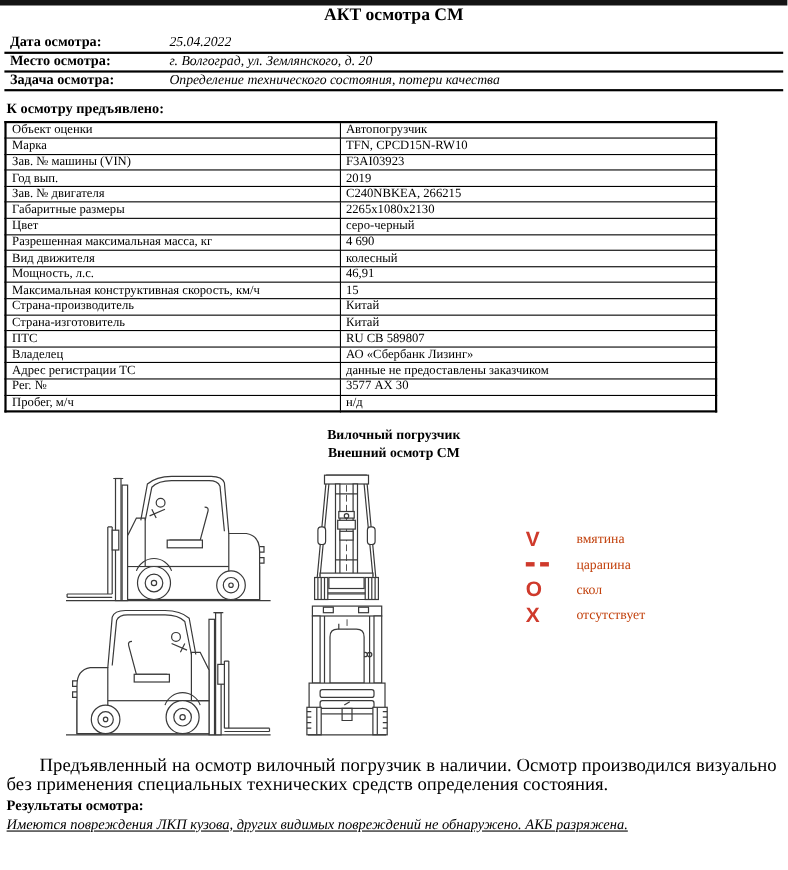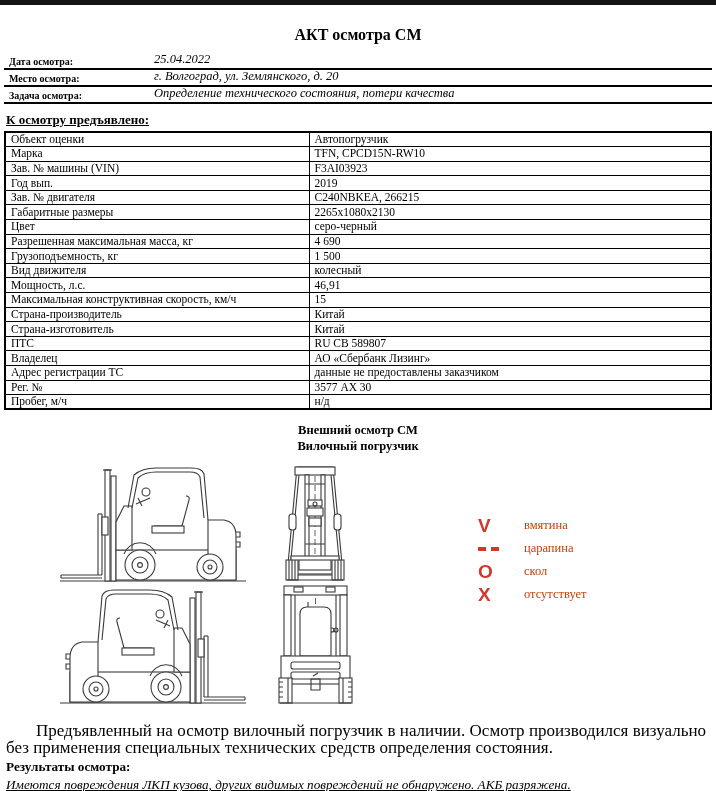--- a/index.html
+++ b/index.html
@@ -3,30 +3,30 @@
 <meta charset="utf-8">
 <style>
   :root { --legend-red: #cf3a2c; --ink: #000; --line: #3a3a3a; }
   * { box-sizing: border-box; }
   html,body { margin:0; padding:0; }
   body {
     width:716px; height:791px; background:#fff; color:var(--ink);
     font-family:"Liberation Serif", serif; position:relative; overflow:hidden;
   }
   .top-bar { position:absolute; top:0; left:0; width:716px; height:5px; background:#141414; }
-  .doc-title { text-align:center; font-weight:bold; font-size:16px; margin:26px 0 9px 0; }
+  .doc-title { text-align:center; font-weight:bold; font-size:16px; margin:5px 0 9px 0; }
 
   .hdr-rows { margin:0 4px; }
   .hdr-row { display:flex; align-items:flex-end; border-bottom:2px solid #000; height:17px; padding-bottom:1px; }
-  .hdr-label { width:150px; font-weight:bold; font-size:10px; padding-left:5px; }
+  .hdr-label { width:150px; font-weight:bold; font-size:13px; padding-left:5px; }
   .hdr-value { font-style:italic; font-size:12.5px; }
 
-  .section-heading { font-weight:bold; font-size:13px; margin:8px 0 3px 6px;text-decoration:underline; }
-
-  table.spec { border-collapse:collapse; width:708px; margin:0 4px; font-size:11.5px; border:2px solid #000; table-layout:fixed; }
+  .section-heading { font-weight:bold; font-size:13px; margin:8px 0 3px 6px; }
+
+  table.spec { border-collapse:collapse; width:648px; margin:0 4px; font-size:11.5px; border:2px solid #000; table-layout:fixed; }
   table.spec td { border:1px solid #000; padding:0 5px; height:14.6px; line-height:13px; overflow:hidden; white-space:nowrap; }
   td.lbl { width:304px; }
 
   .center-heads { text-align:center; font-weight:bold; font-size:12.5px; line-height:16px; margin-top:12px; }
 
   .drawings { position:relative; height:258px; margin-top:2px; }
   .drawings svg { position:absolute; }
   svg .ln { stroke:var(--line); fill:none; stroke-width:1.1; }
   svg .wh { stroke:var(--line); fill:#fff; stroke-width:1.1; }
   svg .dash { stroke:var(--line); fill:none; stroke-width:0.8; stroke-dasharray:6 3; }
@@ -94,24 +94,20 @@
       </tr>
     <tr>
         <td class="lbl">Цвет</td>
         <td>серо-черный</td>
       </tr>
     <tr>
         <td class="lbl">Разрешенная максимальная масса, кг</td>
         <td>4 690</td>
       </tr>
     <tr>
-        <td class="lbl">Грузоподъемность, кг</td>
-        <td>1 500</td>
-      </tr>
-    <tr>
         <td class="lbl">Вид движителя</td>
         <td>колесный</td>
       </tr>
     <tr>
         <td class="lbl">Мощность, л.с.</td>
         <td>46,91</td>
       </tr>
     <tr>
         <td class="lbl">Максимальная конструктивная скорость, км/ч</td>
         <td>15</td>
@@ -141,22 +137,22 @@
         <td>3577 АХ 30</td>
       </tr>
     <tr>
         <td class="lbl">Пробег, м/ч</td>
         <td>н/д</td>
       </tr>
   </tbody>
 </table>
 
 <div class="center-heads">
+  <div>Вилочный погрузчик</div>
   <div>Внешний осмотр СМ</div>
-  <div>Вилочный погрузчик</div>
 </div>
 
 <div class="drawings">
 
   <svg style="left:58px; top:6px;" width="192" height="124" viewBox="0 0 192 124">
     <g id="fkside">
       <line class="ln" x1="2" y1="119" x2="188" y2="119"></line>
       <line class="ln" x1="3" y1="113" x2="44" y2="113"></line>
       <line class="ln" x1="3" y1="116" x2="44" y2="116"></line>
       <line class="ln" x1="3" y1="113" x2="3" y2="116"></line>

